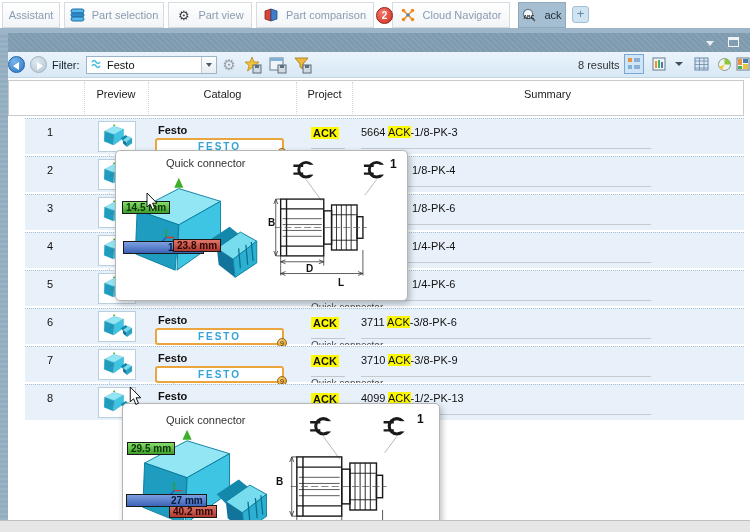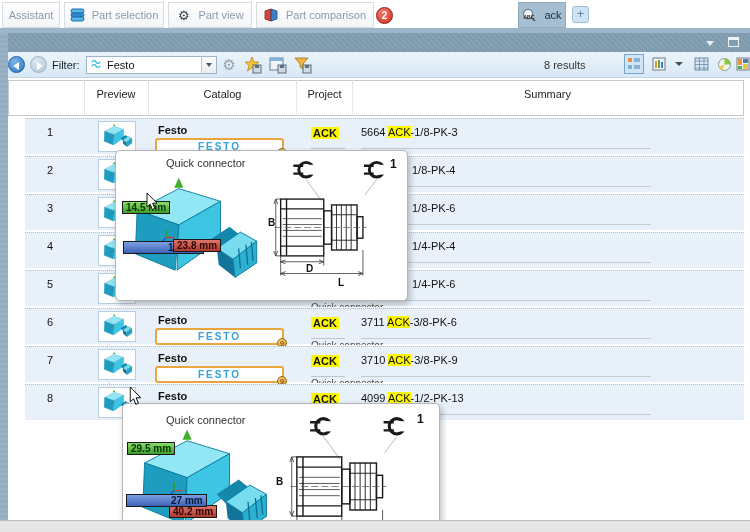--- a/index.html
+++ b/index.html
@@ -42,21 +42,21 @@
   .navbtn .arr { position:absolute; top:4.5px; width:0; height:0; border-top:4px solid transparent; border-bottom:4px solid transparent; }
   .back .arr { left:4px; border-right:6px solid #fff; }
   .fwd .arr { left:6px; border-left:6px solid #fff; }
   .filterlbl { position:absolute; left:52px; top:59px; color:#15222c; }
   .combo { position:absolute; left:86px; top:56px; width:131px; height:18px; background:#fff; border:1px solid #9cb4c8; display:flex; align-items:center; }
   .combo .cicon { margin:0 4px 0 4px; }
   .combo .cval { color:#111; }
   .combo .cbtn { position:absolute; right:0; top:0; width:15px; height:16px; background:linear-gradient(#fdfdfd,#e7edf2); border-left:1px solid #b7c8d6; }
   .combo .cbtn:after { content:""; position:absolute; left:4px; top:6px; border-left:3.5px solid transparent; border-right:3.5px solid transparent; border-top:4px solid #4a5a66; }
   .tbicon { position:absolute; top:56px; width:18px; height:18px; display:flex; align-items:center; justify-content:center; }
-  .results { position:absolute; left:544px; top:59px; color:#333; }
+  .results { position:absolute; left:578px; top:59px; color:#333; }
   .viewbtn { position:absolute; top:54px; width:20px; height:20px; display:flex; align-items:center; justify-content:center; border:1px solid transparent; }
   .viewbtn.sel { background:#cfe4f7; border-color:#7aa6d2; }
   .vcaret { position:absolute; left:675px; top:62px; border-left:4px solid transparent; border-right:4px solid transparent; border-top:4px solid #41505c; width:0; height:0; }
 
   
   .thead { position:absolute; left:8px; top:80px; width:736px; height:36px; background:#fff; border:1px solid #c6cbd0; }
   .hlbl { position:absolute; top:88px; color:#1c1c1c; text-align:center; }
   .h-preview { left:84px; width:64px; }
   .h-catalog { left:148px; width:149px; }
   .h-project { left:297px; width:55px; }
@@ -178,20 +178,33 @@
   <div class="tab" style="left:256px;width:118px;">
     <span class="ticon">
       <svg width="14" height="14" viewBox="0 0 14 14">
           <polygon points="1,3 7,1 7,13 1,11" fill="#d6453a" stroke="#8f1d14" stroke-width="0.8"></polygon>
           <polygon points="13,3 7,1 7,13 13,11" fill="#3f7fca" stroke="#1d4e8f" stroke-width="0.8"></polygon>
         </svg>
     </span>
     <span>Part comparison</span>
   </div>
   <div class="badge">2</div>
+  <div class="tab" style="left:392px;width:118px;">
+    <span class="ticon">
+      <svg width="14" height="14" viewBox="0 0 14 14">
+          <path d="M2,2 L12,12 M12,2 L2,12" stroke="#ef8d1f" stroke-width="1.6"></path>
+          <circle cx="2.5" cy="2.5" r="1.8" fill="#ef8d1f"></circle>
+          <circle cx="11.5" cy="2.5" r="1.8" fill="#ef8d1f"></circle>
+          <circle cx="2.5" cy="11.5" r="1.8" fill="#ef8d1f"></circle>
+          <circle cx="11.5" cy="11.5" r="1.8" fill="#ef8d1f"></circle>
+          <circle cx="7" cy="7" r="1.6" fill="#3f7fca"></circle>
+        </svg>
+    </span>
+    <span>Cloud Navigator</span>
+  </div>
   <div class="tab tab-active" style="left:518px;width:48px;">
     <span class="ticon" style="position:relative;">
       <svg width="15" height="15" viewBox="0 0 15 15">
           <circle cx="6" cy="6" r="4.6" fill="#f4f8fb" stroke="#6a7d8c" stroke-width="1.2"></circle>
           <path d="M9.5,9.5 L13,13" stroke="#4a5a66" stroke-width="1.6"></path>
         </svg>
       <span style="position:absolute;left:1px;top:6px;font-size:5px;font-weight:bold;color:#222;letter-spacing:0;">ABC</span>
     </span>
     <span>ack</span>
   </div>

